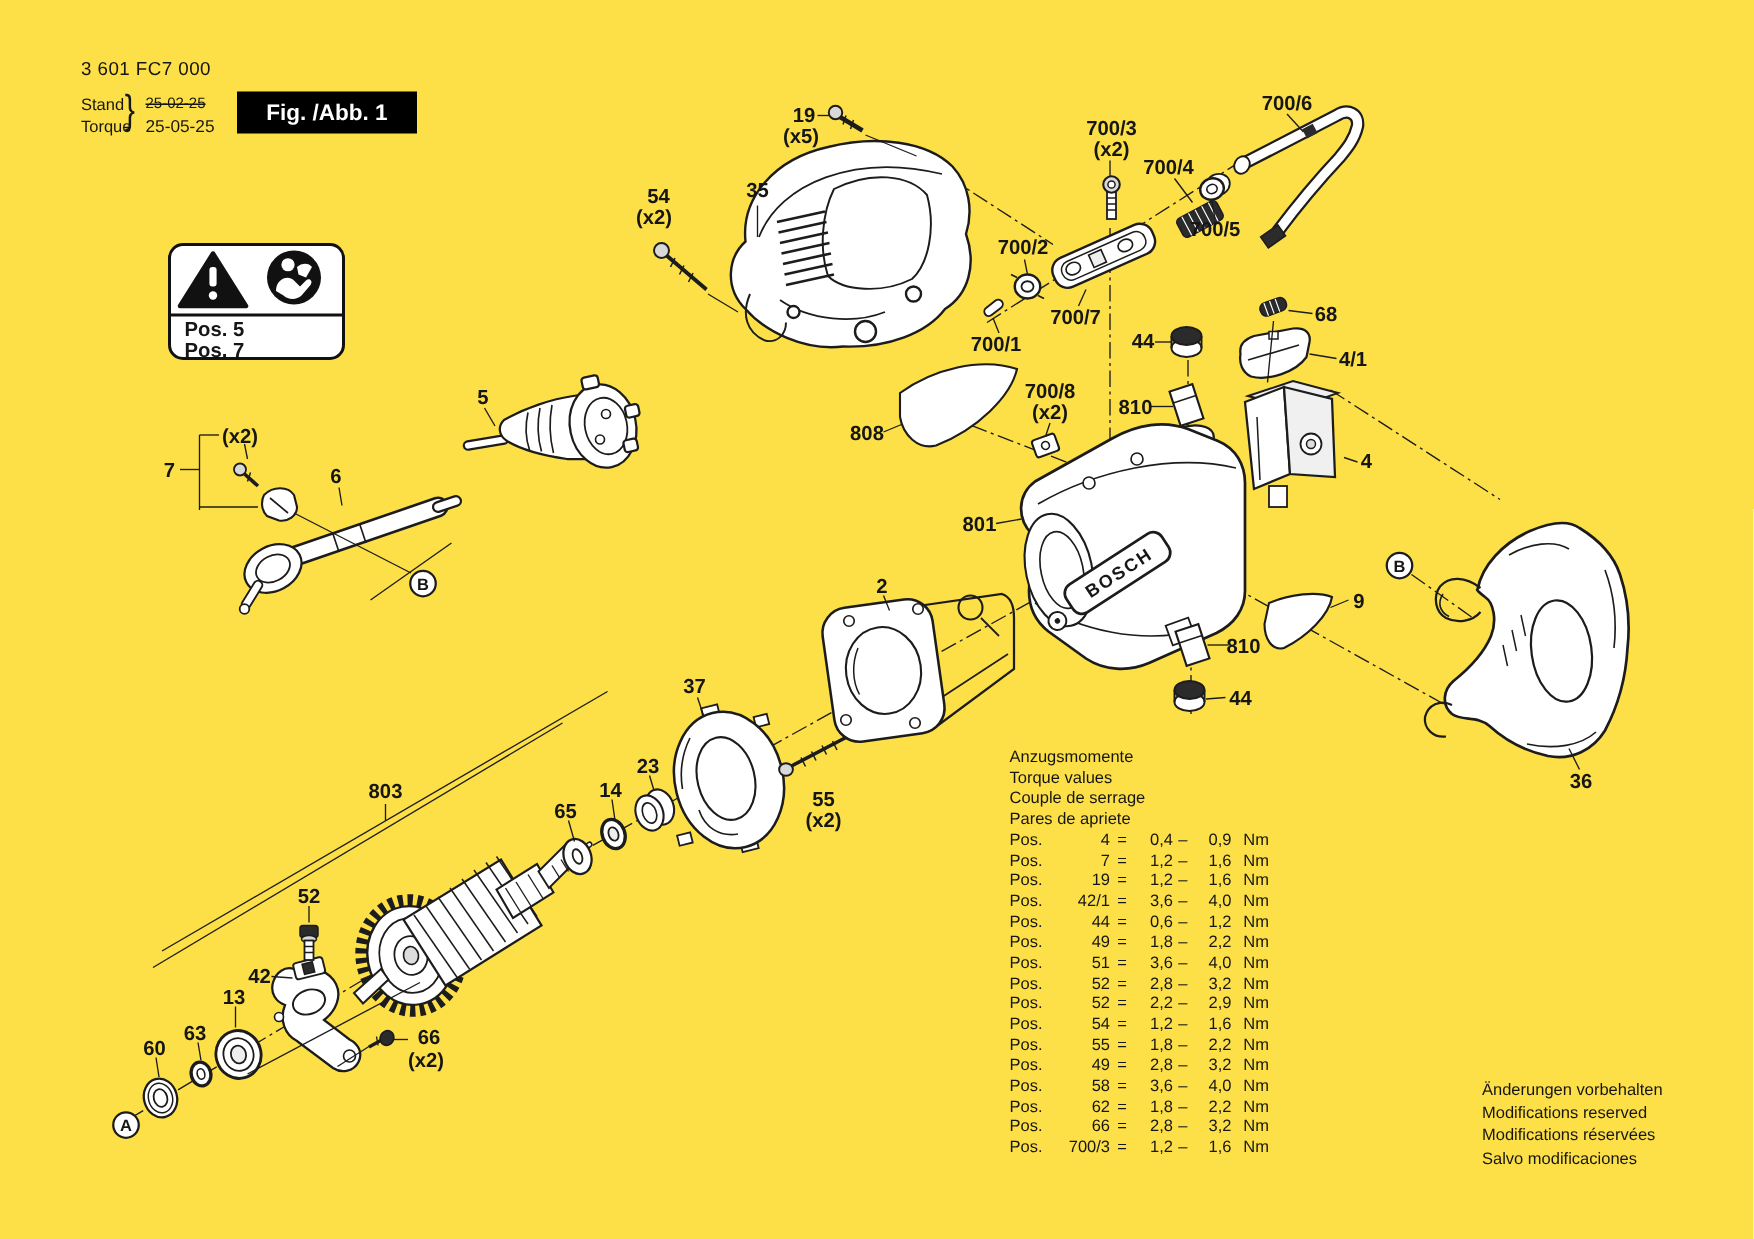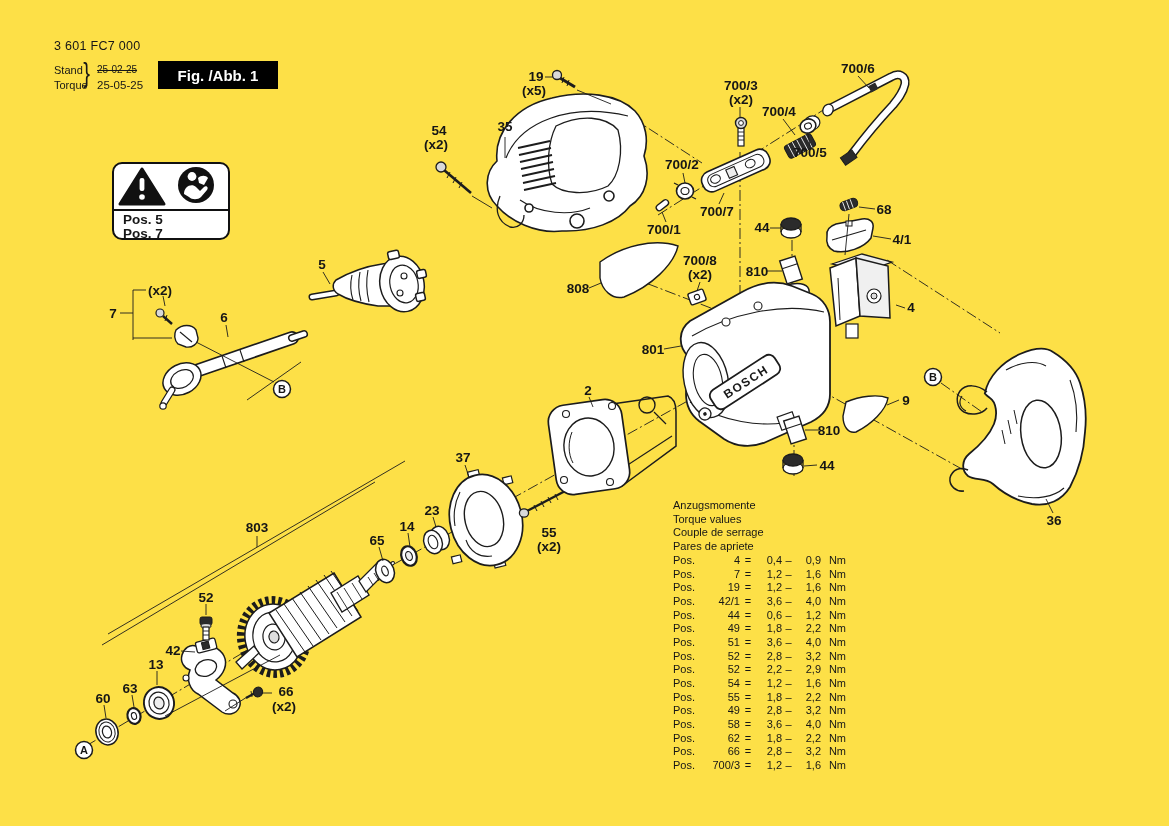--- a/index.html
+++ b/index.html
@@ -216,20 +216,26 @@
           <span class="c-pos">700/3</span>
           <span class="c-eq">=</span>
           <span class="c-min">1,2</span>
           <span class="c-dash">–</span>
           <span class="c-max">1,6</span>
           <span class="c-unit">Nm</span>
         </div>
       </div>
   </div>
 
+  <div class="abs" id="footer-notes">
+    <div>Änderungen vorbehalten</div>
+    <div>Modifications reserved</div>
+    <div>Modifications réservées</div>
+    <div>Salvo modificaciones</div>
+  </div>
 
   <svg class="abs" style="left:0;top:0" width="1169" height="826" viewBox="0 0 1169 826">
 
     <g stroke="#1c1c1c" stroke-width="0.9" fill="none" stroke-dasharray="11 3 2 3">
       <path d="M86,746 L362,582"></path>
       <path d="M362,582 L693,398"></path>
       <path d="M820,390 L978,478"></path>
       <path d="M941,383 L982,412"></path>
       <path d="M887,260 L1000,333"></path>
       <path d="M658,215 L828,107"></path>

